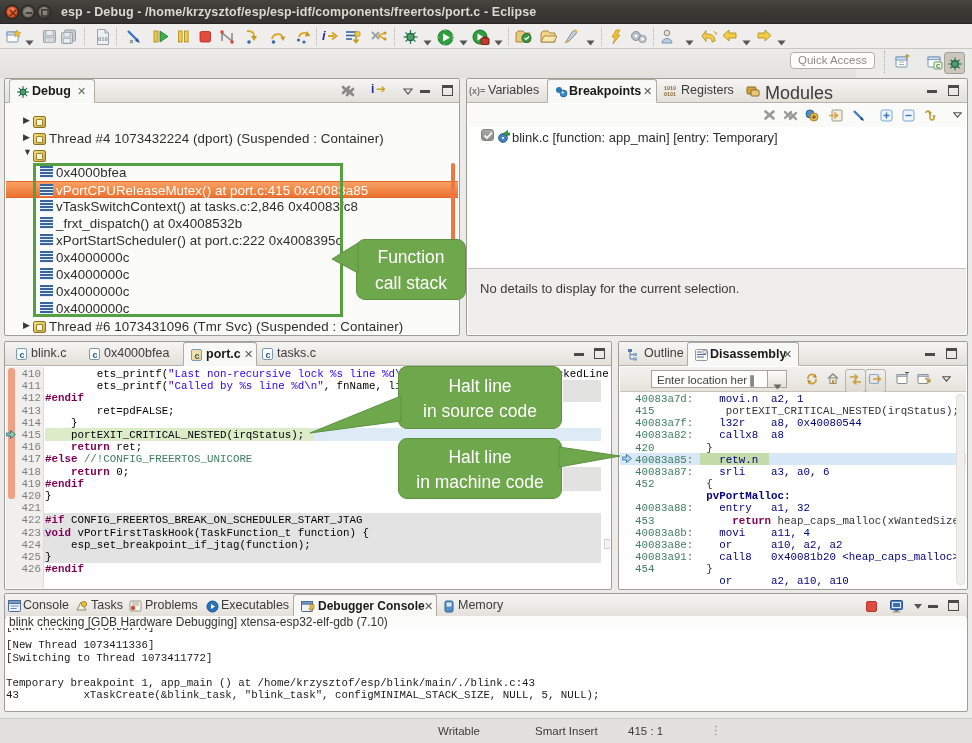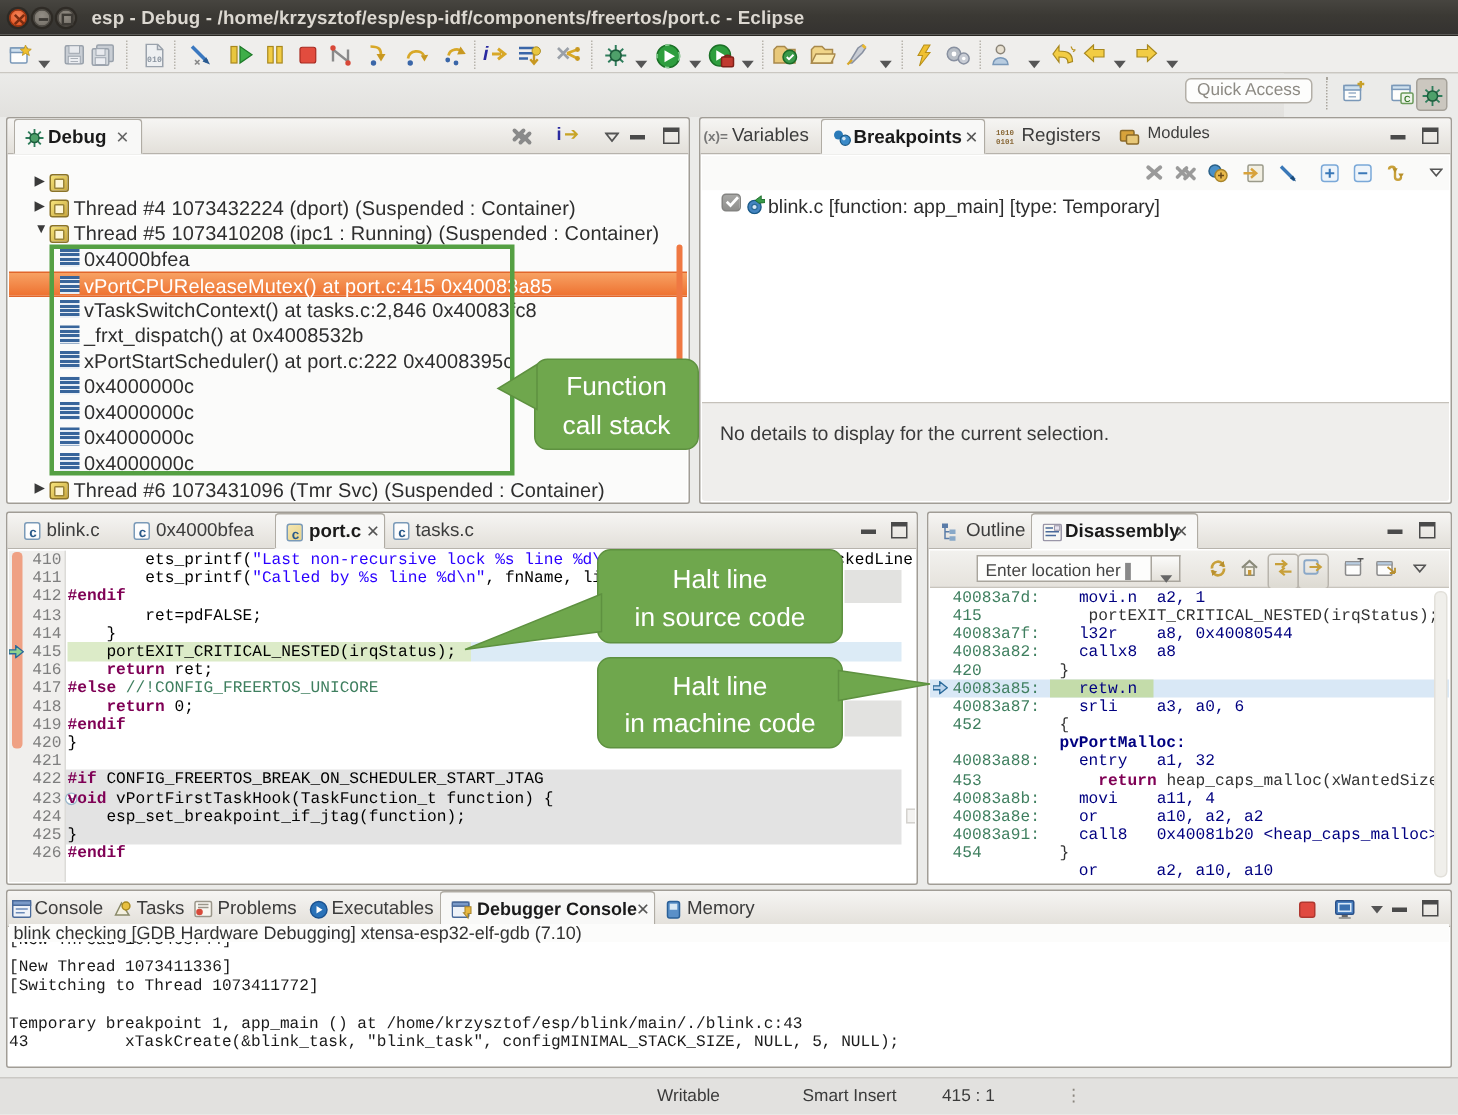--- a/index.html
+++ b/index.html
@@ -365,21 +365,20 @@
         <span class="thr-icon"></span>
       </div>
     <div class="trow" style="top:26px;">
         <span class="exp">▶</span>
         <span class="thr-icon"></span>
         <span class="txt" style="left:43px;">Thread #4 1073432224 (dport) (Suspended : Container)</span>
       </div>
     <div class="trow" style="top:43px;">
         <span class="exp" style="top:0px;">▼</span>
         <span class="thr-icon"></span>
-        <span class="txt" style="left:43px;">Thread #5 1073410208 (ipc1 : Running) (Suspended : Container)</span>
       </div>
     <div class="trow" style="top:60px;">
         <span class="stk-icon"></span>
         <span class="txt" style="left:50px;">0x4000bfea</span>
       </div>
     <div class="trow sel" style="top:77px;">
         <span class="stk-icon"></span>
         <span class="txt" style="left:50px;">vPortCPUReleaseMutex() at port.c:415 0x40083a85</span>
       </div>
     <div class="trow" style="top:94px;">
@@ -440,21 +439,21 @@
         <g fill="#8a6a3a" font-family="Liberation Mono, monospace" font-size="5" font-weight="bold">
           <text x="0" y="5">1010</text>
           <text x="0" y="11">0101</text>
         </g>
       </svg>
     <span class="abs" style="left:214px;top:4px;font-size:12.5px;color:#3c3c3c;">Registers</span>
     <svg class="abs" style="left:279px;top:6px" width="14" height="12" viewBox="0 0 14 12">
         <rect x="1" y="2" width="9" height="7" rx="1" fill="#d8a23a" stroke="#8a6a2a"></rect>
         <rect x="5" y="5" width="8" height="6" rx="1" fill="#e8c879" stroke="#8a6a2a"></rect>
       </svg>
-    <span class="abs" style="left:298px;top:4px;font-size:11px;color:#3c3c3c;">Modules</span>
+    <span class="abs" style="left:298px;top:4px;font-size:18px;color:#3c3c3c;">Modules</span>
     <div class="minmax" style="left:460px; border-bottom:3px solid #4a4a4a; height:8px; width:10px;"></div>
     <div class="minmax" style="left:481px; border:1.6px solid #4a4a4a; border-top:3.2px solid #4a4a4a; width:11px; height:11px;"></div>
   </div>
   <div id="bp-toolbar">
     <svg class="bpt" style="left:295px" width="13" height="12" viewBox="0 0 13 12">
         <g stroke="#9a9a9a" stroke-width="2.6" stroke-linecap="round">
           <line x1="2.5" y1="2.5" x2="10.5" y2="9.5"></line>
           <line x1="10.5" y1="2.5" x2="2.5" y2="9.5"></line>
         </g>
       </svg>
@@ -498,21 +497,21 @@
   </div>
   <div id="bp-content">
     <div id="bp-check"><svg width="10" height="9" viewBox="0 0 10 9">
           <path d="M1.5 4.5 L4 7 L9 1.5" fill="none" stroke="#ffffff" stroke-width="1.8"></path>
         </svg></div>
     <svg class="abs" style="left:29px;top:3px" width="13" height="13" viewBox="0 0 13 13">
         <circle cx="6" cy="8" r="4.4" fill="#4484c0" stroke="#1a5a88" stroke-width="0.9"></circle>
         <circle cx="6" cy="8" r="1.8" fill="#d8e8f4" stroke="#2a6a98" stroke-width="0.8"></circle>
         <path d="M6.5 3.5 L10.5 0.5 L10.5 3 L13 3 L13 5 L9 5.5 Z" fill="#3a9a4a" stroke="#1a6a28" stroke-width="0.6"></path>
       </svg>
-    <span class="abs" style="left:44px;top:3px;font-size:13px;color:#2e2e2e;">blink.c [function: app_main] [type: Temporary]</span>
+    <span class="abs" style="left:44px;top:3px;font-size:13px;color:#2e2e2e;">blink.c [function: app_main] [entry: Temporary]</span>
   </div>
   <div id="bp-details">No details to display for the current selection.</div>
 </div>
 <div class="abs panel" id="editor-panel">
   <div class="tabstrip">
     <div class="etab" style="left:4px;width:71px;">
       <span class="cicon">
           <span>c</span>
         </span>
         <span class="elbl">blink.c</span>

